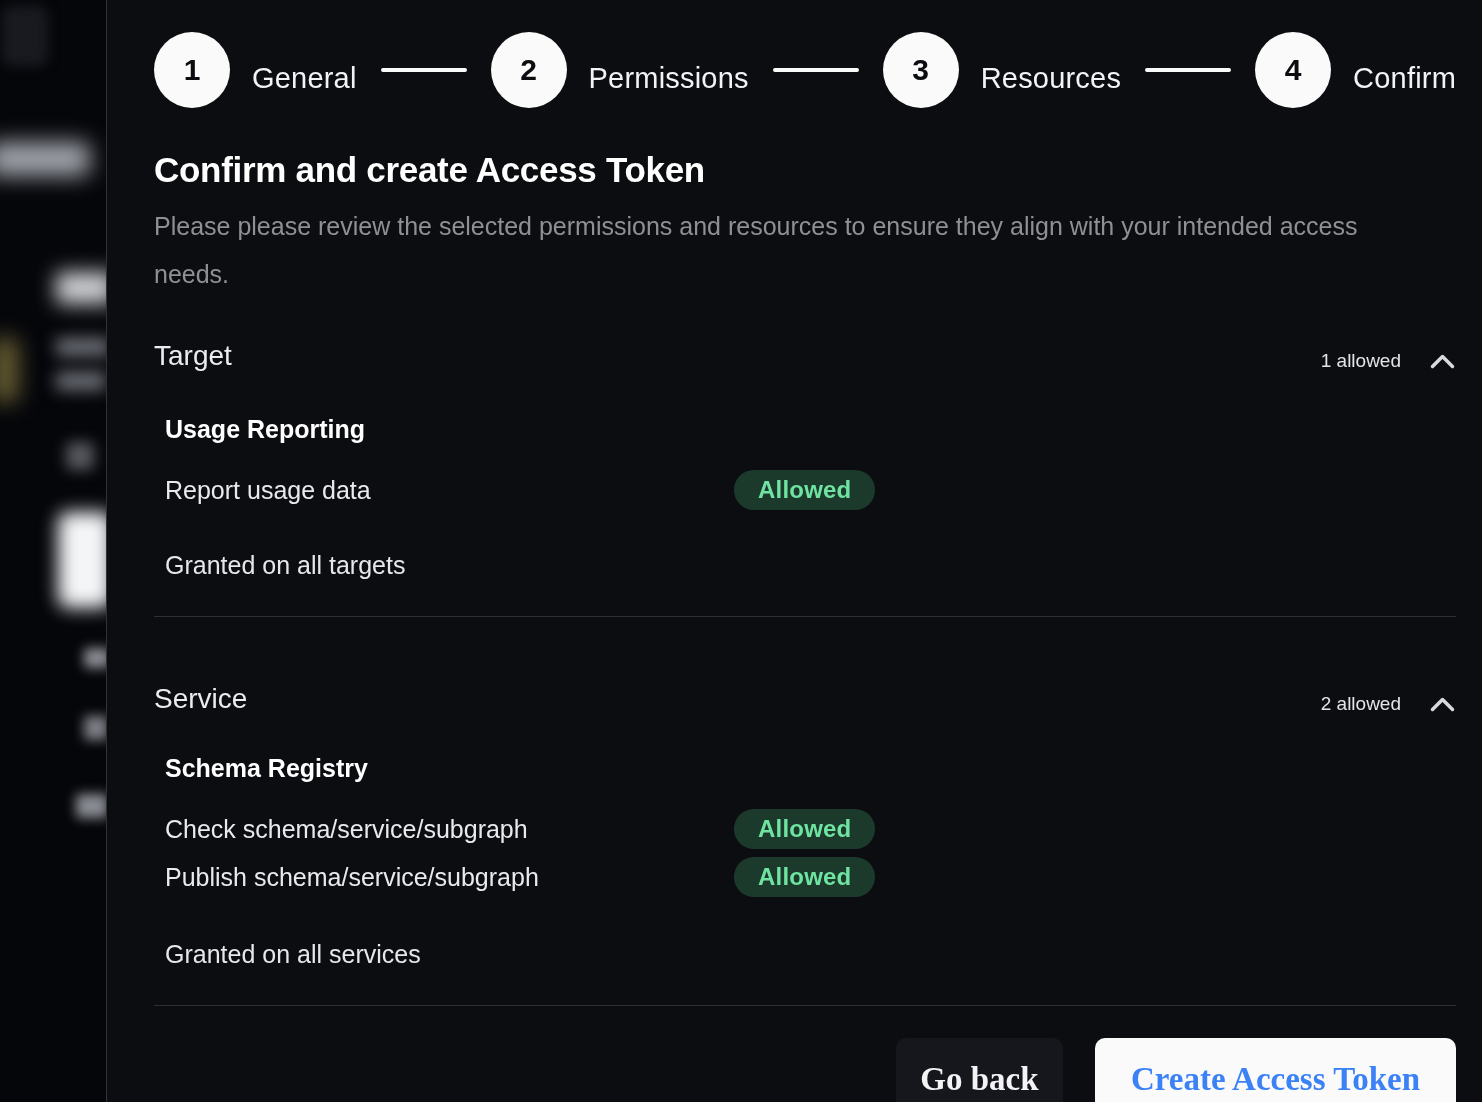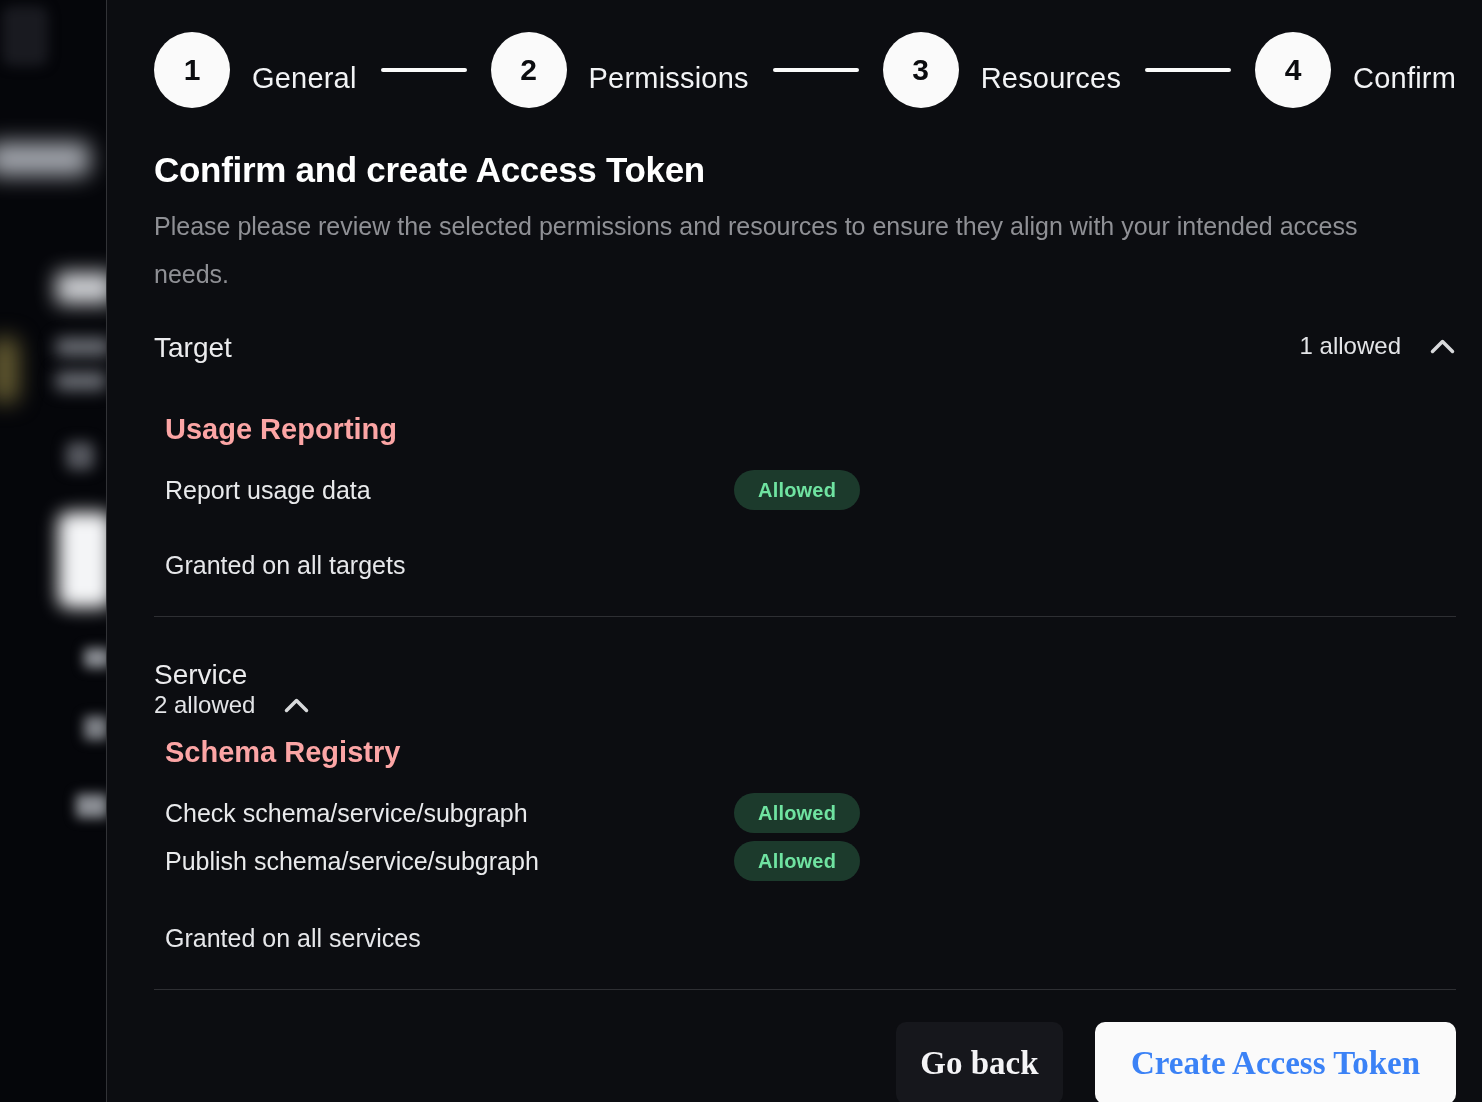--- a/index.html
+++ b/index.html
@@ -49,39 +49,39 @@
     font-size: 30px; font-weight: 600;
   }
   .step-label { margin-left: 22px; font-size: 29px; font-weight: 500; color: #f2f3f5; letter-spacing: .2px; margin-top: 17px; }
   .step-line { flex: 1 1 auto; height: 4px; background: #fafafa; border-radius: 2px; margin: 0 24px; min-width: 60px; }
 
   
   .title { margin-top: 42px; font-size: 35px; line-height: 40px; font-weight: 700; color: #ffffff; letter-spacing: -0.3px; }
   .subtitle { margin-top: 12px; font-size: 25px; line-height: 48px; color: #8f9095; max-width: 1230px; font-weight: 400; }
 
   
-  .section-header { margin-top: 34px; display: flex; align-items: flex-start; justify-content: space-between; height: 40px; }
-  .section-header.second { margin-top: 42px; flex-direction: column; }
+  .section-header { margin-top: 34px; display: flex; align-items: flex-end; justify-content: space-between; height: 40px; gap: 9px; }
+  .section-header.second { margin-top: 58px; }
   .section-title { font-size: 28px; font-weight: 500; color: #ececee; }
   .section-right { display: flex; align-items: center; gap: 28px; cursor: pointer; }
-  .section-count { font-size: 24px; font-weight: 500; color: #e3e4e7; }
+  .section-count { font-size: 19px; font-weight: 500; color: #e3e4e7; }
   .chevron svg { display: block; }
 
   
-  .group-name { margin-top: 42px; padding-left: 11px; font-size: 29px; font-weight: 700; color: #fca5a5; height: 30px; line-height: 30px; }
+  .group-name { margin-top: 42px; padding-left: 11px; font-size: 25px; font-weight: 700; color: #ffffff; height: 30px; line-height: 30px; }
   .group-name.second { margin-top: 38px; }
   .perm-row { margin-top: 26px; padding-left: 11px; display: flex; align-items: center; height: 40px; }
   .perm-row.stacked { margin-top: 8px; }
   .perm-label { font-size: 25px; color: #e9eaec; width: 569px; font-weight: 400; }
   .badge {
     display: inline-flex; align-items: center; justify-content: center;
     height: 40px; padding: 0 24px; border-radius: 20px;
     background: var(--badge-bg, #1c3a2c);
     color: var(--badge-text, #6fe3a1);
-    font-size: 20px; font-weight: 700; letter-spacing: .2px;
+    font-size: 24px; font-weight: 700; letter-spacing: .2px;
   }
   .granted-note { margin-top: 40px; padding-left: 11px; font-size: 25px; color: #e6e7ea; height: 30px; line-height: 30px; font-weight: 400; }
   .granted-note.second { margin-top: 42px; }
 
   .divider { margin: 36px 0 0 0; border: none; border-top: 1px solid #2e2f33; height: 0; }
 
   
   .footer { margin-top: 32px; display: flex; justify-content: flex-end; gap: 32px; }
   .btn {
     height: 82px; border: none; border-radius: 10px;

